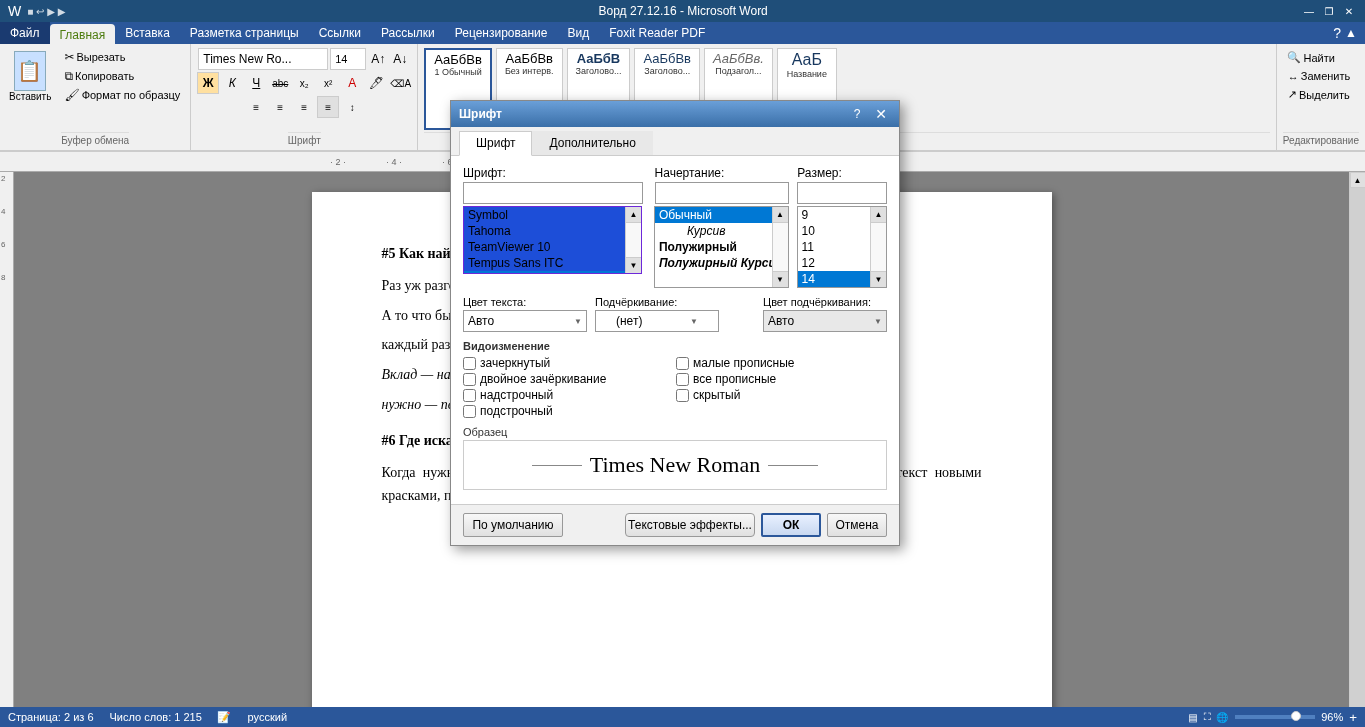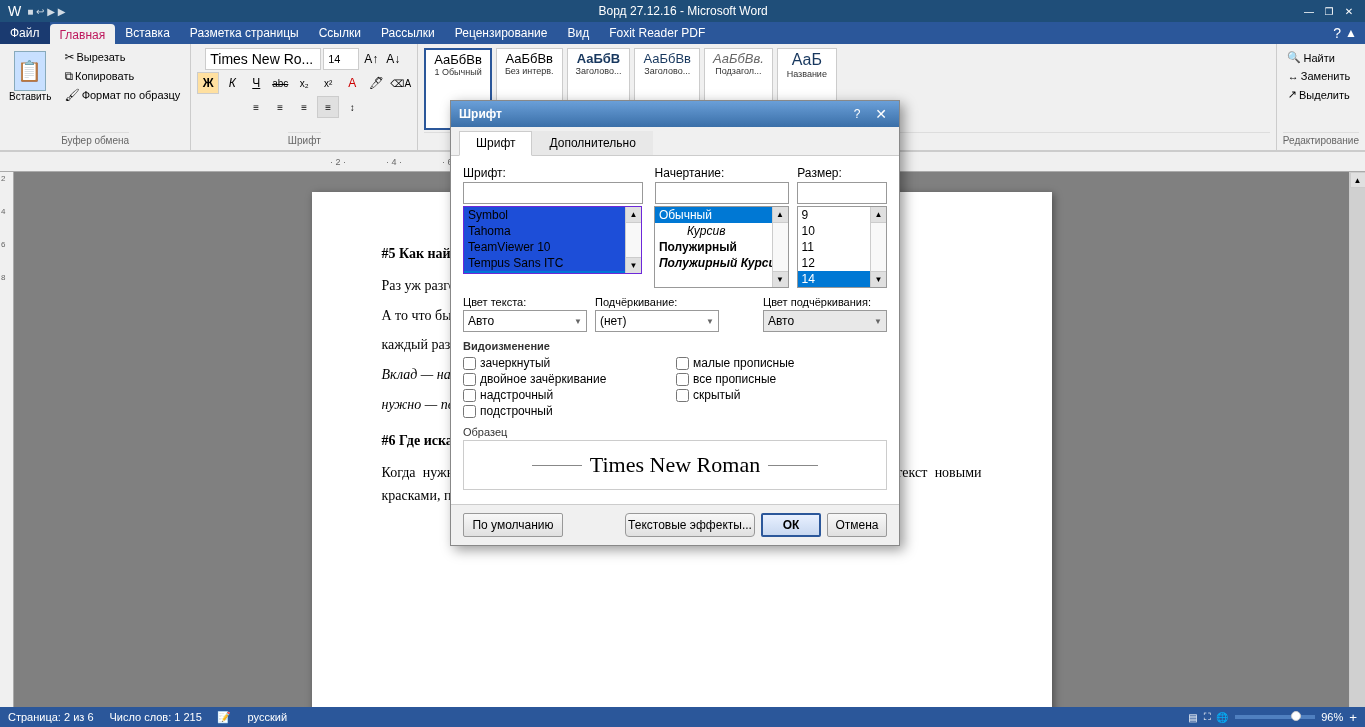--- a/index.html
+++ b/index.html
@@ -56,21 +56,21 @@
   <div class="title">Ворд 27.12.16 - Microsoft Word</div>
   <div class="controls">
     <button class="ctrl-btn">—</button>
     <button class="ctrl-btn">❐</button>
     <button class="ctrl-btn">✕</button>
   </div>
 </div>
 
 <div id="ribbon-row1">
   <div class="ribbon-tab active" style="background:#1a3a70;color:white;padding:4px 10px;font-size:12px;cursor:pointer;">Файл</div>
-  <div class="ribbon-tab active" style="background:#f0f0f0;color:#be185d;padding:4px 10px;font-size:12px;cursor:pointer;border-radius:4px 4px 0 0;margin-top:2px;">Главная</div>
+  <div class="ribbon-tab active" style="background:#f0f0f0;color:#4d7c0f;padding:4px 10px;font-size:12px;cursor:pointer;border-radius:4px 4px 0 0;margin-top:2px;">Главная</div>
   <div class="ribbon-tab" style="color:white;padding:4px 10px;font-size:12px;cursor:pointer;">Вставка</div>
   <div class="ribbon-tab" style="color:white;padding:4px 10px;font-size:12px;cursor:pointer;">Разметка страницы</div>
   <div class="ribbon-tab" style="color:white;padding:4px 10px;font-size:12px;cursor:pointer;">Ссылки</div>
   <div class="ribbon-tab" style="color:white;padding:4px 10px;font-size:12px;cursor:pointer;">Рассылки</div>
   <div class="ribbon-tab" style="color:white;padding:4px 10px;font-size:12px;cursor:pointer;">Рецензирование</div>
   <div class="ribbon-tab" style="color:white;padding:4px 10px;font-size:12px;cursor:pointer;">Вид</div>
   <div class="ribbon-tab" style="color:white;padding:4px 10px;font-size:12px;cursor:pointer;">Foxit Reader PDF</div>
   <div style="margin-left:auto;display:flex;align-items:center;gap:4px;padding-right:8px;">
     <button style="background:none;border:none;color:white;cursor:pointer;font-size:14px;">?</button>
     <button style="background:none;border:none;color:white;cursor:pointer;font-size:12px;">▲</button>
@@ -100,21 +100,21 @@
           <span style="font-size:12px;">🖌</span>
             <span>Формат по образцу</span>
         </button>
       </div>
     </div>
     <div class="ribbon-group-label" style="font-size:10px;color:#666;text-align:center;border-top:1px solid #ddd;padding-top:2px;">Буфер обмена</div>
   </div>
 
   <div class="ribbon-group" style="display:flex;flex-direction:column;border-right:1px solid #ccc;padding:4px 6px;min-width:200px;">
     <div style="display:flex;gap:2px;margin-bottom:2px;">
-      <input type="text" value="Times New Ro..." style="width: 116px; height: 22px; border: 1px solid rgb(204, 204, 204); padding: 0px 4px; font-size: 14px;">
+      <input type="text" value="Times New Ro..." style="width: 130px; height: 22px; border: 1px solid rgb(204, 204, 204); padding: 0px 4px; font-size: 12px;">
       <input type="text" value="14" style="width: 36px; height: 22px; border: 1px solid rgb(204, 204, 204); padding: 0px 4px; font-size: 11px;">
       <button style="background:none;border:1px solid transparent;padding:0 2px;cursor:pointer;font-size:12px;">A↑</button>
       <button style="background:none;border:1px solid transparent;padding:0 2px;cursor:pointer;font-size:12px;">A↓</button>
     </div>
     <div style="display:flex;gap:2px;flex-wrap:wrap;">
       <button style="width:22px;height:22px;border:1px solid #ccc;background:#ffe0a0;cursor:pointer;font-weight:bold;font-size:12px;">Ж</button>
       <button style="width:22px;height:22px;border:1px solid transparent;background:none;cursor:pointer;font-style:italic;font-size:12px;">К</button>
       <button style="width:22px;height:22px;border:1px solid transparent;background:none;cursor:pointer;text-decoration:underline;font-size:12px;">Ч</button>
       <button style="width:22px;height:22px;border:1px solid transparent;background:none;cursor:pointer;font-size:10px;text-decoration:line-through;">abc</button>
       <button style="width:22px;height:22px;border:1px solid transparent;background:none;cursor:pointer;font-size:10px;">x₂</button>
@@ -336,21 +336,21 @@
     <div style="display:flex;gap:8px;margin-bottom:8px;">
       <div style="flex:1;">
         <div style="font-size:11px;margin-bottom:2px;">Цвет текста:</div>
         <div style="height:22px;border:1px solid #999;background:white;display:flex;align-items:center;padding:0 4px;cursor:pointer;">
           <span style="flex:1;font-size:12px;">Авто</span>
           <span style="font-size:8px;color:#666;">▼</span>
         </div>
       </div>
       <div style="flex:1;">
         <div style="font-size:11px;margin-bottom:2px;">Подчёркивание:</div>
-        <div style="height:22px;border:1px solid #999;background:white;display:flex;align-items:center;padding:0 4px;cursor:pointer;">
+        <div style="height:22px;border:1px solid #999;background:white;display:flex;align-items:center;padding:0 20px;cursor:pointer;">
           <span style="flex:1;font-size:12px;">(нет)</span>
           <span style="font-size:8px;color:#666;">▼</span>
         </div>
       </div>
       <div style="flex:1;margin-left:36px;">
         <div style="font-size:11px;margin-bottom:2px;">Цвет подчёркивания:</div>
         <div style="height:22px;border:1px solid #999;background:#e8e8e8;display:flex;align-items:center;padding:0 4px;cursor:pointer;">
           <span style="flex:1;font-size:12px;">Авто</span>
           <span style="font-size:8px;color:#666;">▼</span>
         </div>

